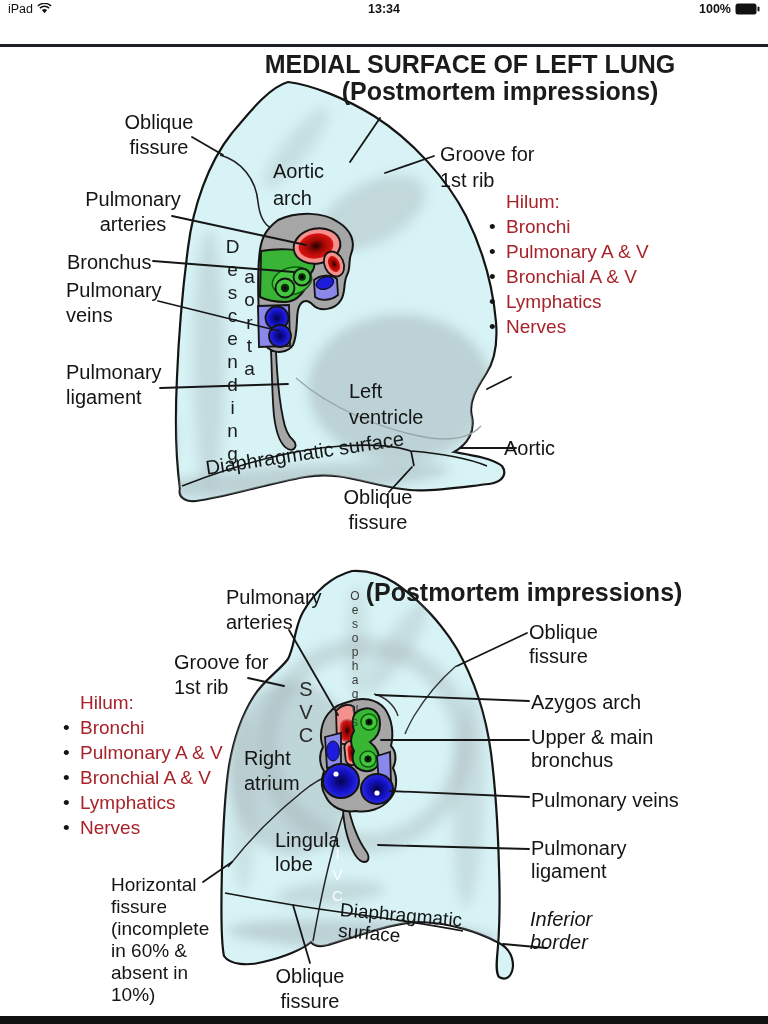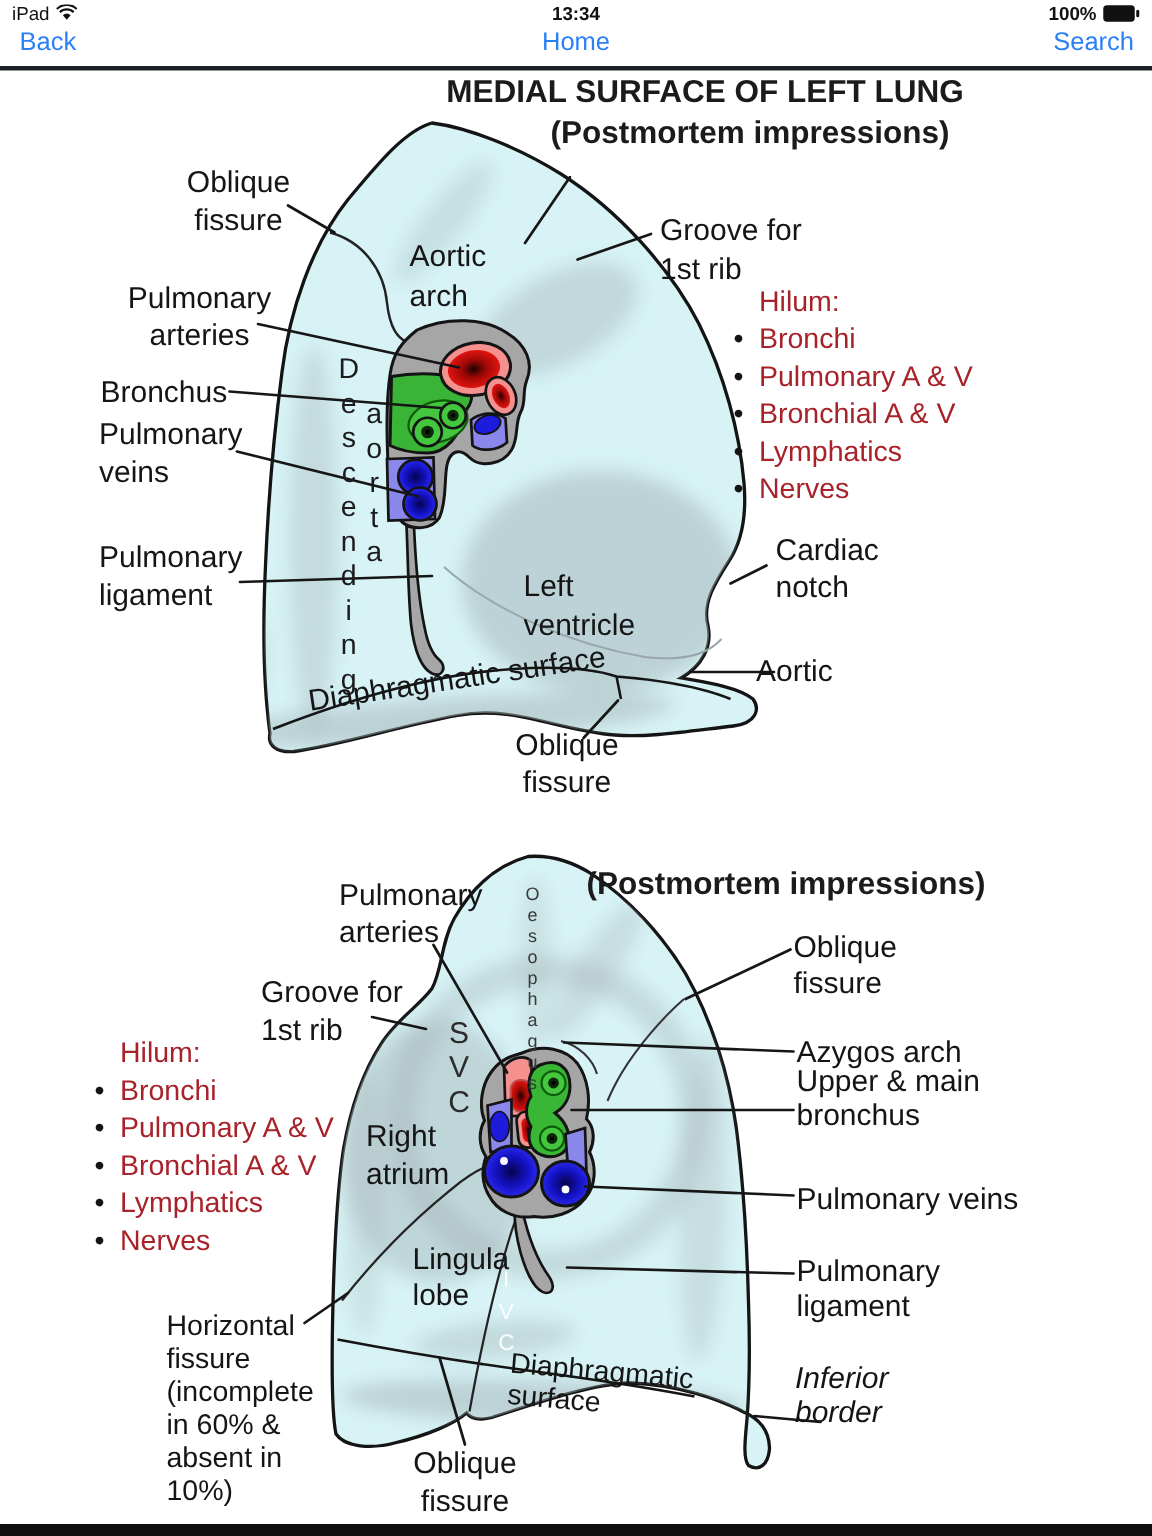--- a/index.html
+++ b/index.html
@@ -15,21 +15,21 @@
   .nav-back{position:absolute;left:13px;top:3px;cursor:pointer;}
   .nav-home{position:absolute;left:0;width:768px;top:3px;text-align:center;cursor:pointer;}
   .nav-search{position:absolute;right:12px;top:3px;cursor:pointer;}
   .divider{position:absolute;left:0;top:44px;width:768px;height:2.5px;background:#1c2026;}
   .bottom-bar{position:absolute;left:0;top:1016px;width:768px;height:8px;background:#101010;}
   
   .fig{position:absolute;left:0;top:0;width:768px;height:1024px;}
   
   .lbl{position:absolute;font-size:20px;line-height:25px;color:#151515;white-space:pre-line;}
   .c{transform:translateX(-50%);text-align:center;}
-  .ttl{position:absolute;transform:translateX(-50%);white-space:nowrap;font-size:21px;font-weight:bold;color:#1b1b1b;}
+  .ttl{position:absolute;transform:translateX(-50%);white-space:nowrap;font-size:25px;font-weight:bold;color:#1b1b1b;}
   .vtext{position:absolute;writing-mode:vertical-rl;text-orientation:upright;color:#1b1b1b;}
   .rot{transform-origin:left top;}
   .hilum{position:absolute;font-size:19px;font-weight:normal;color:#a8222a;}
   .hilum .hd{margin-left:17px;line-height:25px;}
   .hilum .it{position:relative;padding-left:17px;line-height:25px;white-space:nowrap;}
   .hilum .it::before{content:"\2022";position:absolute;left:0;color:#141414;}
 </style>
 </head>
 <body>
 
@@ -46,25 +46,20 @@
     <span class="sb-time">13:34</span>
     <span class="sb-right">
       <span style="font-weight:bold;">100%</span>
       <svg width="25" height="12" viewBox="0 0 25 12">
         <rect x="0.5" y="0.5" width="21" height="11" rx="2.5" fill="#111"></rect>
         <rect x="22.5" y="3.5" width="2" height="5" rx="1" fill="#111"></rect>
       </svg>
     </span>
   </div>
 
-  <div class="nav-bar">
-    <span class="nav-back">Back</span>
-    <span class="nav-home">Home</span>
-    <span class="nav-search">Search</span>
-  </div>
   <div class="divider"></div>
 
   <svg class="fig" viewBox="0 0 768 1024">
     <defs>
       <filter id="soft" x="-60%" y="-60%" width="220%" height="220%">
           <feGaussianBlur stdDeviation="6"></feGaussianBlur>
         </filter>
       <radialGradient id="redg">
           <stop offset="0%" stop-color="#1d0202"></stop>
           <stop offset="45%" stop-color="#9c0805"></stop>
@@ -216,22 +211,20 @@
 arteries</div>
   <div class="lbl" style="left:67px;top:250px;">Bronchus</div>
   <div class="lbl" style="left:66px;top:278px;">Pulmonary
 veins</div>
   <div class="vtext" style="left:221px;top:236px;font-size:19px;letter-spacing:2px;">Descending</div>
   <div class="vtext" style="left:238px;top:266px;font-size:19px;letter-spacing:2px;">aorta</div>
   <div class="lbl" style="left:66px;top:360px;">Pulmonary
 ligament</div>
   <div class="lbl" style="left:349px;top:338px;line-height:26px;margin-top:40px;">Left
 ventricle</div>
-  <div class="lbl" style="left:517px;top:355px;">Cardiac
-notch</div>
   <div class="lbl" style="left:504px;top:436px;">Aortic</div>
 
   <div class="hilum" style="left:489px;top:189px;">
     <div class="hd">Hilum:</div>
     <div class="it">Bronchi</div>
     <div class="it">Pulmonary A &amp; V</div>
     <div class="it">Bronchial A &amp; V</div>
     <div class="it">Lymphatics</div>
     <div class="it">Nerves</div>
   </div>
@@ -259,21 +252,21 @@
     <div class="it">Nerves</div>
   </div>
 
   <div class="lbl" style="left:244px;top:746px;">Right
 atrium</div>
   <div class="lbl" style="left:275px;top:828px;line-height:24px;">Lingula
 lobe</div>
   <div class="lbl" style="left:529px;top:620px;line-height:24px;">Oblique
 fissure</div>
   <div class="lbl" style="left:531px;top:690px;white-space:nowrap;">Azygos arch</div>
-  <div class="lbl" style="left:531px;top:710px;line-height:23px;">Upper &amp; main
+  <div class="lbl" style="left:531px;top:726px;line-height:23px;">Upper &amp; main
 bronchus</div>
   <div class="lbl" style="left:531px;top:788px;white-space:nowrap;">Pulmonary veins</div>
   <div class="lbl" style="left:531px;top:837px;line-height:23px;">Pulmonary
 ligament</div>
   <div class="lbl" style="left:111px;top:874px;font-size:19px;line-height:22px;">Horizontal
 fissure
 (incomplete
 in 60% &amp;
 absent in
 10%)</div>

